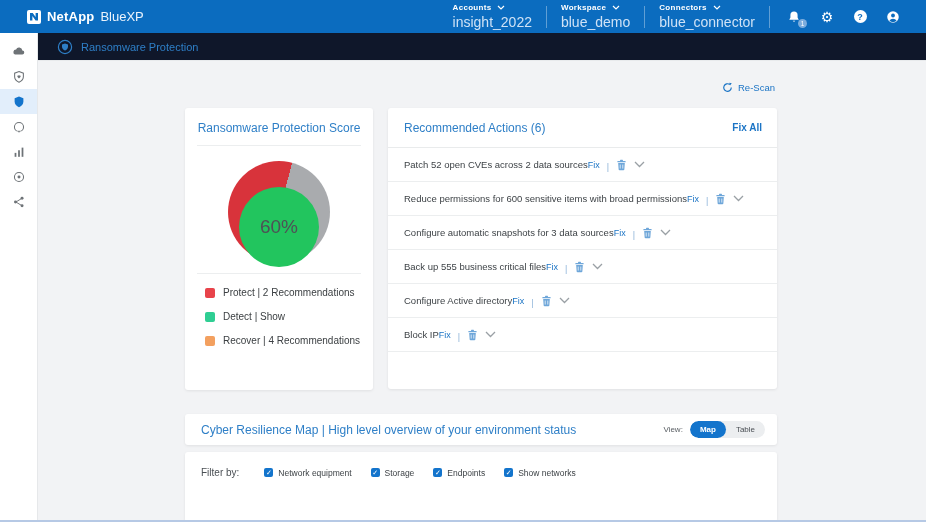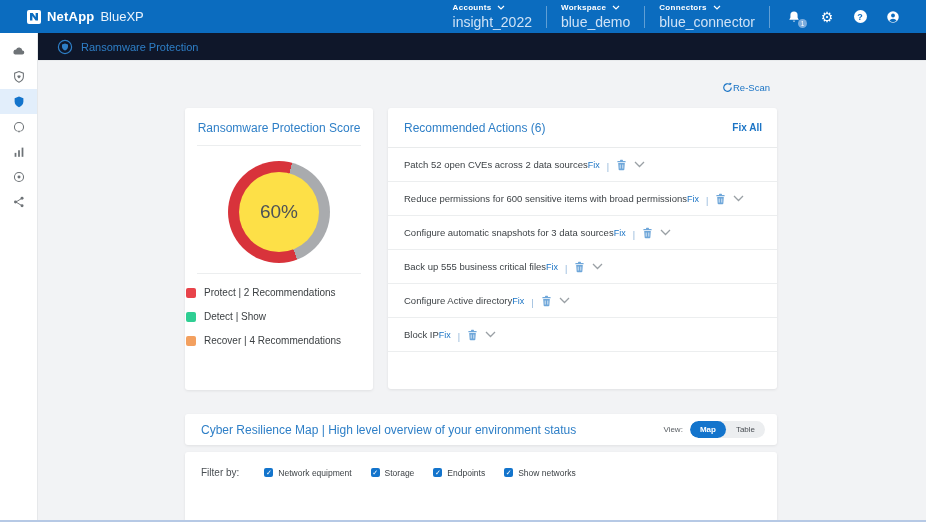--- a/index.html
+++ b/index.html
@@ -48,33 +48,33 @@
   
   .crumbbar { position:absolute; left:38px; top:33px; right:0; height:28px;
               background:#0f172a; border-bottom:1px solid #e8eaec; display:flex;
               align-items:center; gap:8px; padding-left:19px; z-index:4; }
   .crumb-title { color:var(--accent); font-size:11px; }
 
   
   .card { position:absolute; background:#ffffff; border-radius:3px;
           box-shadow:0 1px 3px rgba(0,0,0,.08); }
   .rescan { position:absolute; top:82px; left:722px; display:flex; align-items:flex-start;
-            cursor:pointer; }
+            gap:5px; cursor:pointer; }
   .rescan-label { color:var(--link); font-size:9.5px; font-weight:500; }
 
   .score-card { left:185px; top:108px; width:188px; height:282px; }
   .sc-title { margin-top:13px; text-align:center; color:var(--accent); font-size:12px; }
   .sc-div { height:1px; background:#eceeef; margin:10px 12px 0 12px; }
   .donut-wrap { position:relative; width:102px; height:102px; margin:15px auto 0 auto; }
   .donut { width:102px; height:102px; border-radius:50%; }
-  .donut-hole { position:absolute; left:11px; top:11px; width:80px; height:80px;
-                border-radius:50%; background:#fde047; display:flex; align-items:center;
+  .donut-hole { position:absolute; left:11px; top:26px; width:80px; height:80px;
+                border-radius:50%; background:#22c55e; display:flex; align-items:center;
                 justify-content:center; }
   .donut-label { font-size:19px; color:#4e5256; }
-  .legend { padding:13px 0 0 1px; display:flex; flex-direction:column; gap:13px; }
+  .legend { padding:13px 0 0 20px; display:flex; flex-direction:column; gap:13px; }
   .legend-item { display:flex; align-items:center; gap:8px; }
   .legend-swatch { width:10px; height:10px; border-radius:2px; flex:none; }
   .legend-label { font-size:10px; color:#3c4043; }
 
   .actions-card { left:388px; top:108px; width:389px; height:281px; }
   .ac-head { height:40px; display:flex; align-items:center; justify-content:space-between;
              padding:0 15px 0 16px; border-bottom:1px solid #e9ebec; }
   .ac-title { color:var(--accent); font-size:12px; }
   .fix-all { color:var(--link); font-size:10px; font-weight:600; cursor:pointer; }
   .ac-row { height:34px; display:flex; align-items:center; justify-content:flex-start;

